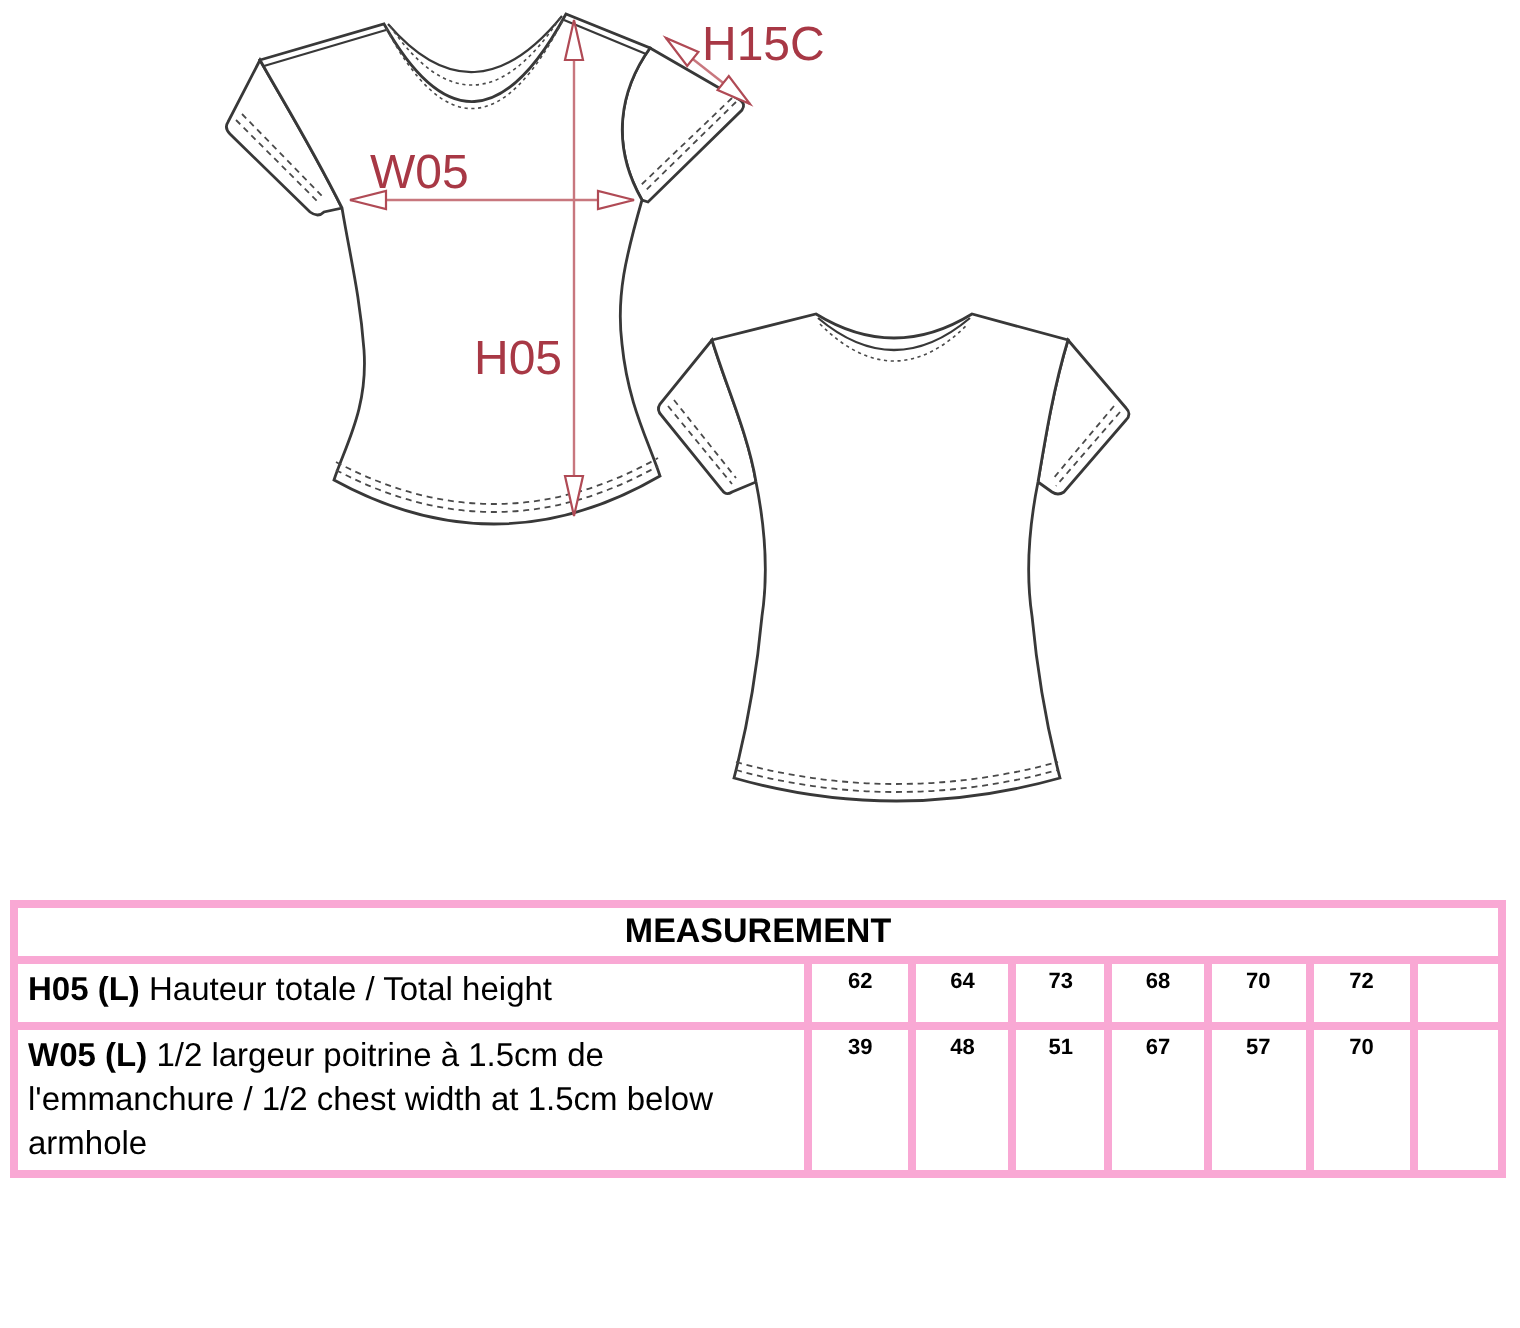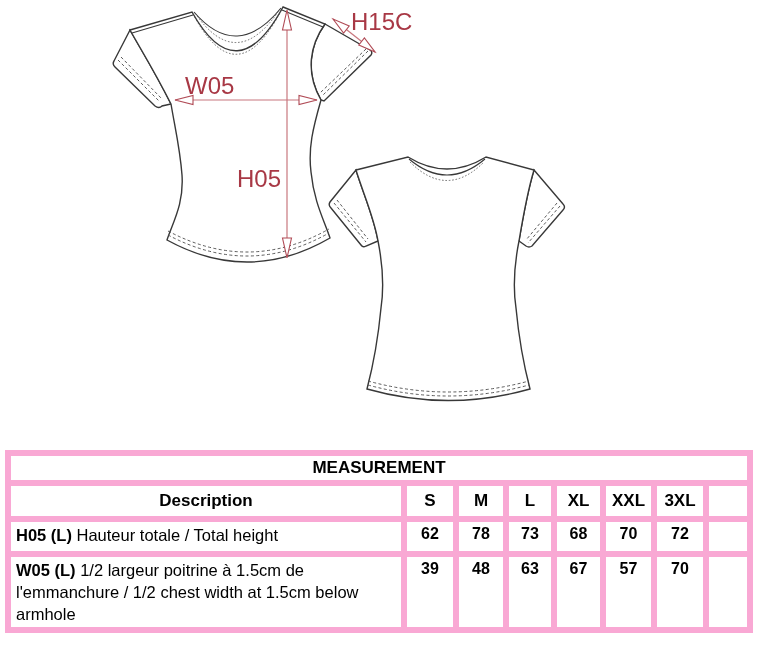--- a/index.html
+++ b/index.html
@@ -13,36 +13,36 @@
   .stitch{fill:none;stroke:#4a4a4a;stroke-width:0.9;stroke-dasharray:3,2.4;}
   .stitch2{fill:none;stroke:#4a4a4a;stroke-width:0.8;stroke-dasharray:1.6,1.8;}
   .dim-line{fill:none;stroke:#c8777e;stroke-width:1.2;}
   .dim-head{fill:#ffffff;stroke:#b04a55;stroke-width:1.1;}
   .dim-label{fill:#a83845;font-size:24px;font-family:"Liberation Sans", sans-serif;}
   .table-wrap{position:absolute;left:5px;top:450px;}
   table.meas{
     border-collapse:collapse;width:748px;table-layout:fixed;
     border:3px solid #000;color:#000;background:#fff;
   }
-  table.meas th, table.meas td{border:6px solid #f9a8d4;overflow:hidden;}
+  table.meas th, table.meas td{border:4px solid #f9a8d4;overflow:hidden;}
   tr.title-row th{
     border-bottom:3px solid #000;font-size:17px;font-weight:bold;
     text-align:center;height:22px;padding:1px;
   }
   tr.header-row th{
     border-bottom:3px solid #000;font-size:17px;font-weight:bold;
     text-align:center;height:28px;padding:1px;
   }
   td.desc{
     font-size:16.5px;text-align:left;vertical-align:top;
     padding:2px 4px 2px 5px;line-height:22px;
   }
   td.desc b{font-weight:bold;}
   td.val{
-    font-size:16px;font-weight:bold;text-align:center;vertical-align:top;
+    font-size:11px;font-weight:bold;text-align:center;vertical-align:top;
     padding-top:3px;
   }
   tr.r1 td{height:25px;margin-left:16px;}
   tr.r2 td{height:66px;}
   tr.r3 td{height:42px;}
 </style>
 </head>
 <body>
 
 <div class="diagram">
@@ -139,45 +139,35 @@
         <col style="width:48px">
     <col style="width:49px">
         <col style="width:51px">
         <col style="width:52px">
         <col style="width:44px">
   </colgroup>
   <tbody>
         <tr class="title-row">
     <th colspan="8">MEASUREMENT</th>
   </tr>
-  <tr class="header-row">
-    <th>Description</th>
-    <th>S</th>
-    <th>M</th>
-    <th>L</th>
-    <th>XL</th>
-    <th>XXL</th>
-    <th>3XL</th>
-    <th></th>
-  </tr>
   <tr class="r1">
     <td class="desc"><b>H05 (L)</b> <span>Hauteur totale / Total height</span></td>
     <td class="val">62</td>
-    <td class="val">78</td>
+    <td class="val">64</td>
     <td class="val">73</td>
     <td class="val">68</td>
     <td class="val">70</td>
     <td class="val">72</td>
     <td class="val"></td>
   </tr>
   <tr class="r2">
     <td class="desc"><b>W05 (L)</b> <span>1/2 largeur poitrine à 1.5cm de l'emmanchure / 1/2 chest width at 1.5cm below armhole</span></td>
     <td class="val">39</td>
     <td class="val">48</td>
-    <td class="val">63</td>
+    <td class="val">51</td>
     <td class="val">67</td>
     <td class="val">57</td>
     <td class="val">70</td>
     <td class="val"></td>
   </tr>
 </tbody>
     </table>
 </div>
 
 </body></html>

